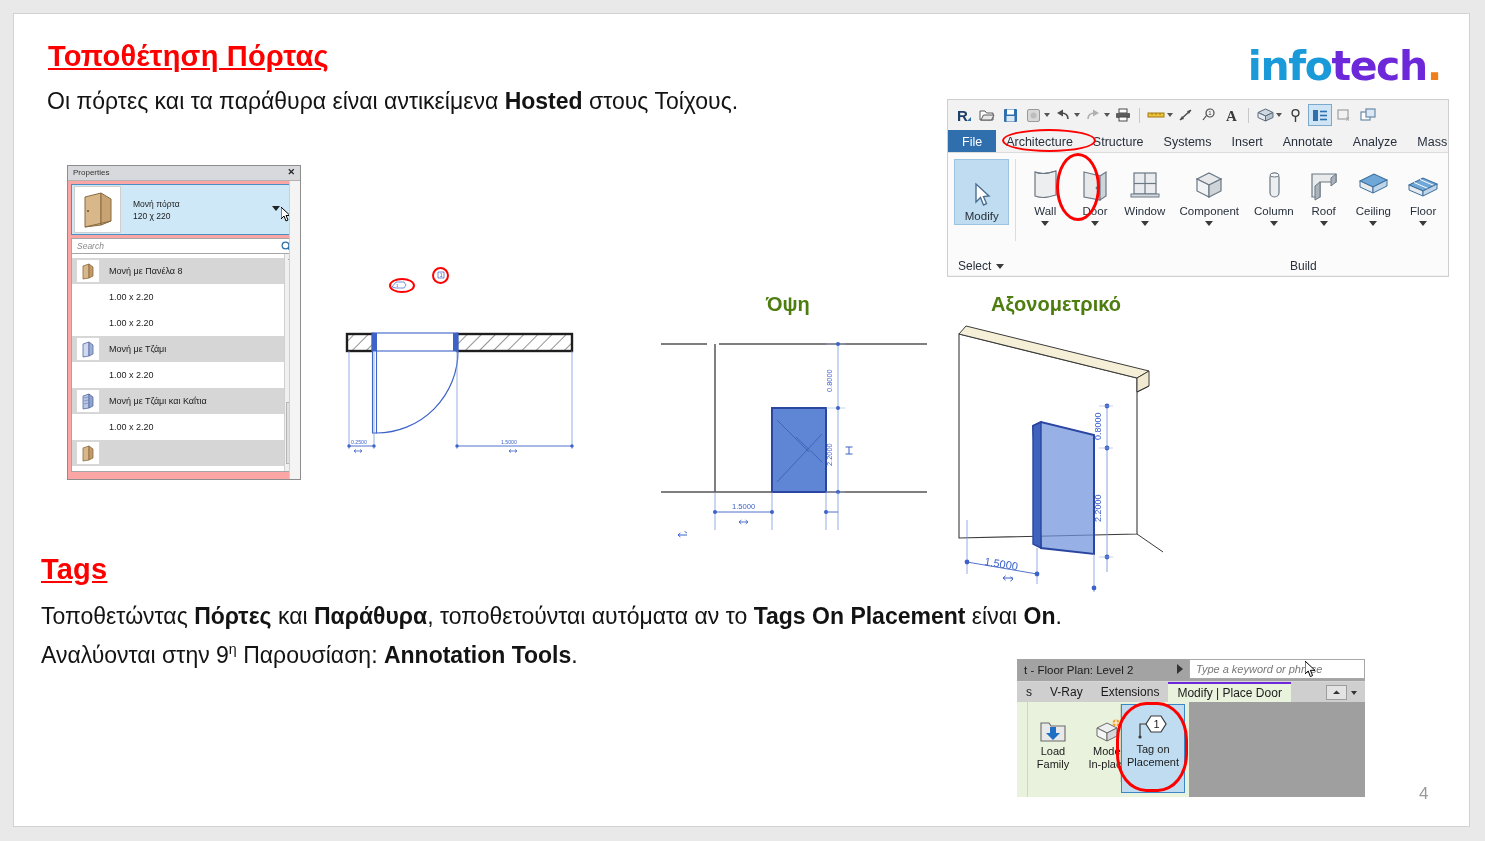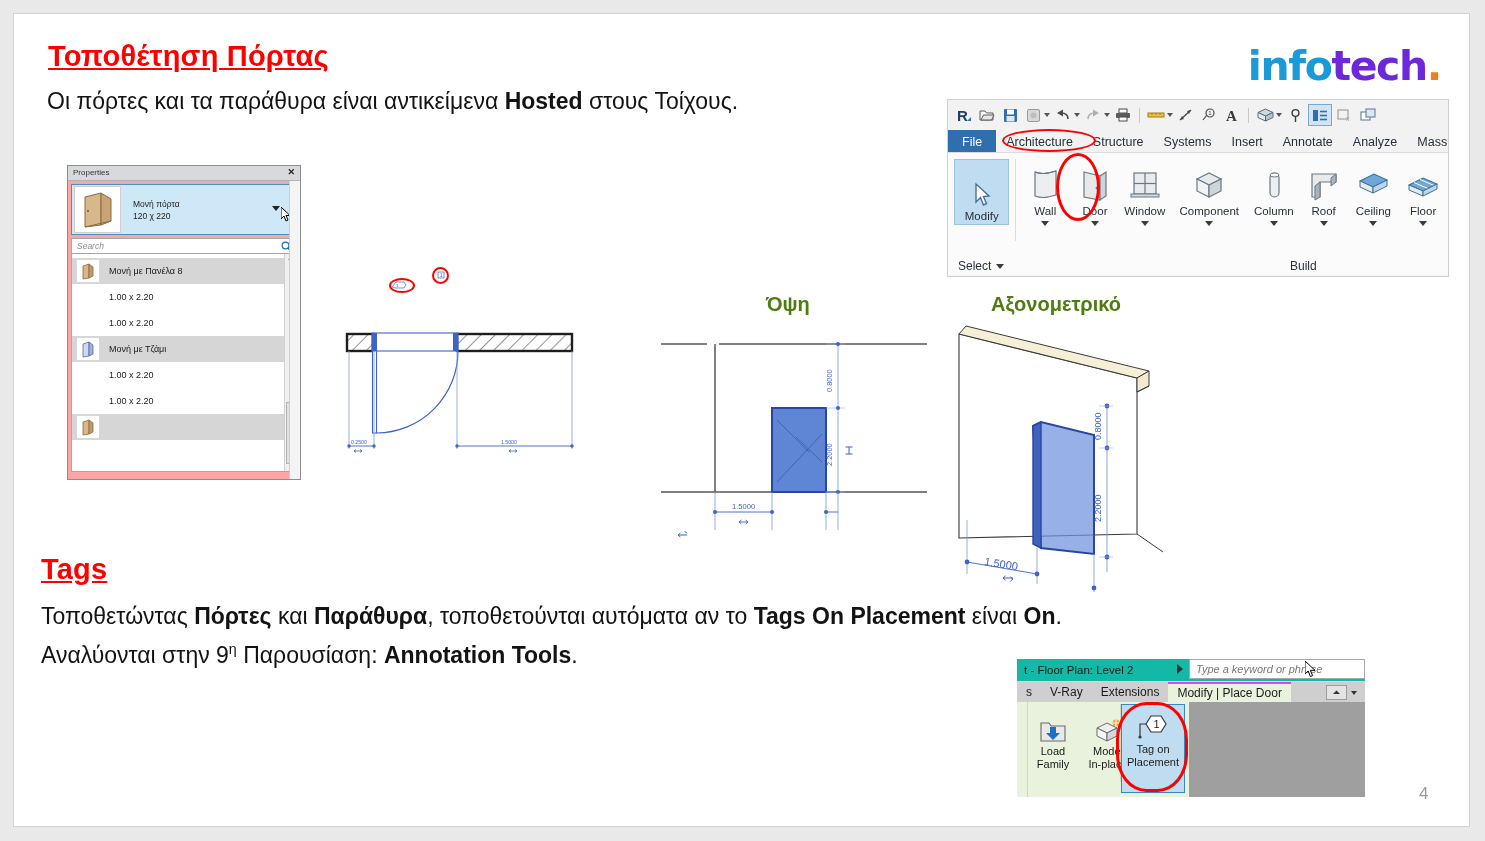--- a/index.html
+++ b/index.html
@@ -134,32 +134,32 @@
   
   .capt{position:absolute;font-size:20px;font-weight:bold;color:#4d7c0f;}
   #capt-opsi{left:752px;top:279px;}
   #capt-axo{left:977px;top:279px;}
   svg{display:block;}
   
   #rbot{
     position:absolute;left:1003px;top:645px;width:348px;height:138px;
     overflow:hidden;background:#ffffff;
   }
-  #rbot-top{height:22px;background:#14b8a6;display:flex;align-items:center;position:relative;
+  #rbot-top{height:22px;background:#a3a3a3;display:flex;align-items:center;position:relative;
             border-bottom:1px solid #d6d6d6;}
   #rbot-bc{font-size:11.5px;color:#1b1b1b;margin-left:7px;white-space:nowrap;}
   #rbot-play{position:absolute;left:160px;top:5px;width:0;height:0;
     border-top:5px solid transparent;border-bottom:5px solid transparent;border-left:6px solid #333;}
   #rbot-search{position:absolute;left:172px;top:0px;width:176px;height:20px;
     background:#fff;border:1px solid #a8a8a8;box-sizing:border-box;}
   #rbot-search span{font-size:11px;color:#777;font-style:italic;padding-left:6px;line-height:19px;display:block;}
   #rbot-cursor{position:absolute;left:288px;top:2px;}
   #rbot-tabs{height:20px;background:#cfcfcf;display:flex;align-items:center;font-size:12px;position:relative;}
   #rbot-tabs .t{padding:0 9px;color:#1b1b1b;line-height:20px;}
-  #rbot-tabs .t.active{background:#e9f2dc;border-top:2px solid #d946ef;line-height:18px;}
+  #rbot-tabs .t.active{background:#e9f2dc;border-top:2px solid #6d28d9;line-height:18px;}
   #rbot-minbox{position:absolute;right:8px;top:3px;display:flex;align-items:center;gap:4px;}
   #rbot-minbox .bx{width:19px;height:13px;background:#e3e3e3;border:1px solid #9d9d9d;
       display:flex;align-items:center;justify-content:center;}
   #rbot-minbox .dd{width:0;height:0;border-left:3.5px solid transparent;border-right:3.5px solid transparent;border-top:4px solid #333;}
   #rbot-body{height:96px;background:#9f9f9f;position:relative;}
   #rbot-greenpanel{position:absolute;left:0;top:0;width:172px;height:96px;background:#e9f2dc;}
   #rbot-leftstrip{position:absolute;left:0;top:0;width:10px;height:96px;background:#e9f2dc;border-right:1px solid #cdd9bd;}
   .bbtn{position:absolute;width:48px;display:flex;flex-direction:column;align-items:center;top:5px;}
   .bbtn .gl{height:38px;display:flex;align-items:flex-end;justify-content:center;}
   .bbtn .lb{font-size:11px;color:#1b1b1b;line-height:13px;text-align:center;white-space:nowrap;}
@@ -265,20 +265,32 @@
               <polygon points="2,3 8,1 8,15 2,16" fill="#cfd9ef" stroke="#55699c" stroke-width=".8"></polygon>
               <polygon points="8,1 12,4 12,13 8,15" fill="#9db0d8" stroke="#55699c" stroke-width=".8"></polygon>
             </svg>
         </span>
         <span class="pl-lbl">Μονή με Τζάμι</span>
       </div>
       <div class="pl-row sz">
         <span class="pl-lbl">1.00 x 2.20</span>
       </div>
 
+      <div class="pl-row fam">
+        <span class="pl-ico">
+          <svg width="14" height="17" viewBox="0 0 14 17">
+              <polygon points="2,3 8,1 8,15 2,16" fill="#b9c6e6" stroke="#55699c" stroke-width=".8"></polygon>
+              <polygon points="8,1 12,4 12,13 8,15" fill="#8fa3cf" stroke="#55699c" stroke-width=".8"></polygon>
+              <line x1="3" y1="5" x2="7" y2="4" stroke="#55699c" stroke-width=".5"></line>
+              <line x1="3" y1="8" x2="7" y2="7" stroke="#55699c" stroke-width=".5"></line>
+              <line x1="3" y1="11" x2="7" y2="10" stroke="#55699c" stroke-width=".5"></line>
+            </svg>
+        </span>
+        <span class="pl-lbl">Μονή με Τζάμι και Καΐτια</span>
+      </div>
       <div class="pl-row sz">
         <span class="pl-lbl">1.00 x 2.20</span>
       </div>
 
       <div class="pl-row fam">
         <span class="pl-ico">
           <svg width="14" height="17" viewBox="0 0 14 17">
               <polygon points="2,3 8,1 8,15 2,16" fill="#d8b88a" stroke="#8a6b3f" stroke-width=".8"></polygon>
               <polygon points="8,1 12,4 12,13 8,15" fill="#c2996a" stroke="#8a6b3f" stroke-width=".8"></polygon>
             </svg>

